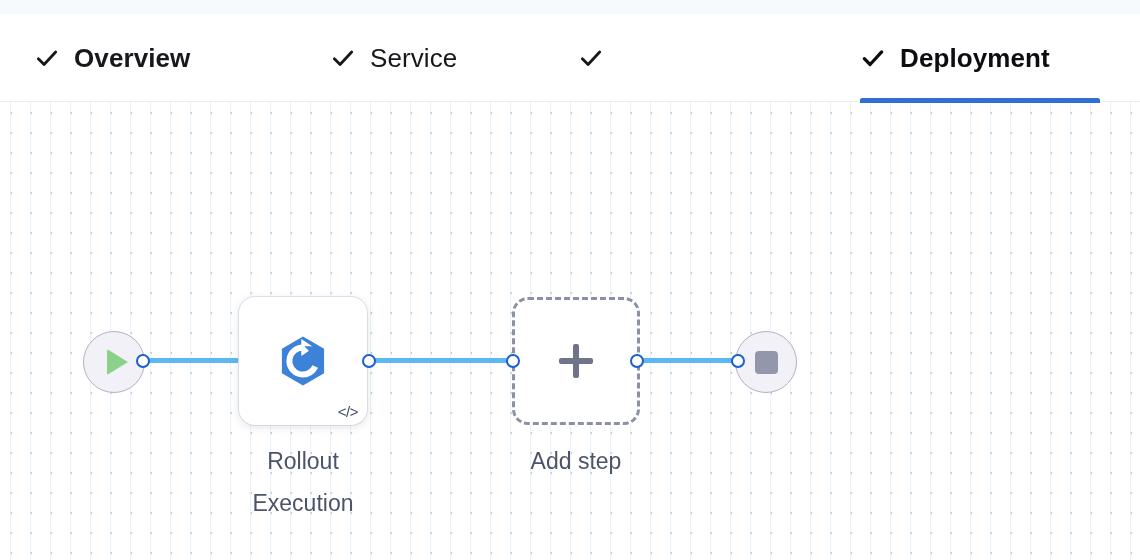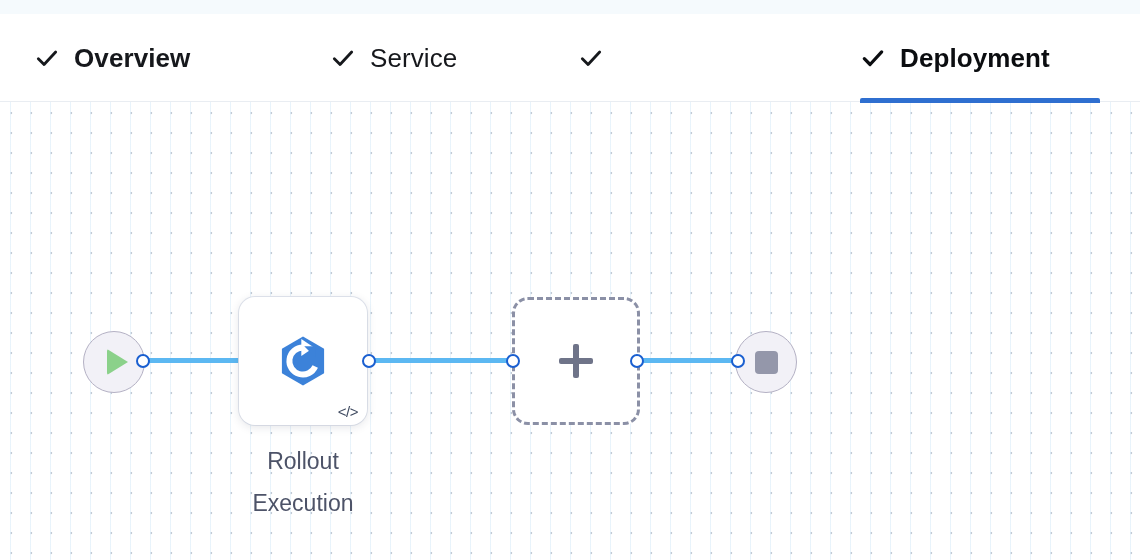--- a/index.html
+++ b/index.html
@@ -285,20 +285,21 @@
     </div>
     <div class="handle" style="left:362px; top:354px;"></div>
     <div class="caption caption-step">Rollout
 Execution</div>
 
     <div class="add-card">
       <div class="plus"></div>
     </div>
     <div class="handle" style="left:506px; top:354px;"></div>
     <div class="handle" style="left:630px; top:354px;"></div>
+    <div class="caption caption-add">Add step</div>
 
     <div class="term-node" style="left:735px; top:331px;">
       <div class="stop-sq"></div>
     </div>
     <div class="handle" style="left:731px; top:354px;"></div>
 
   </div>
 </div>
 
 </body></html>

